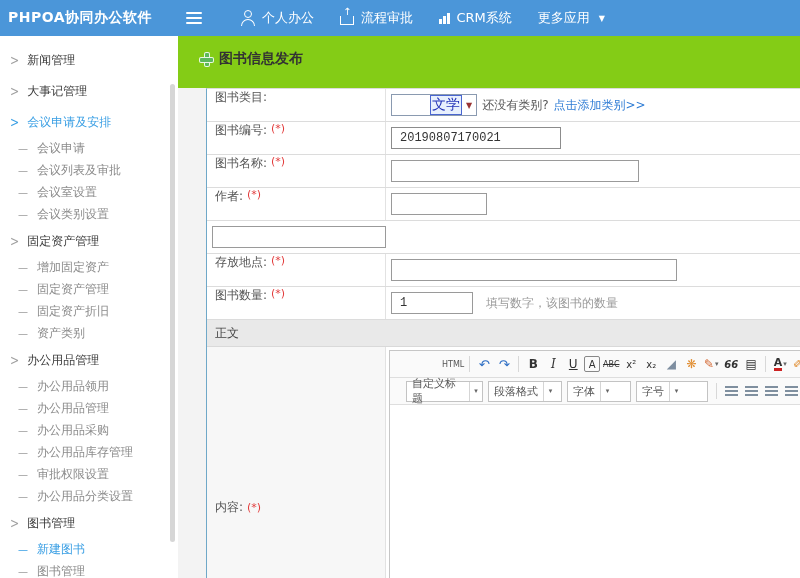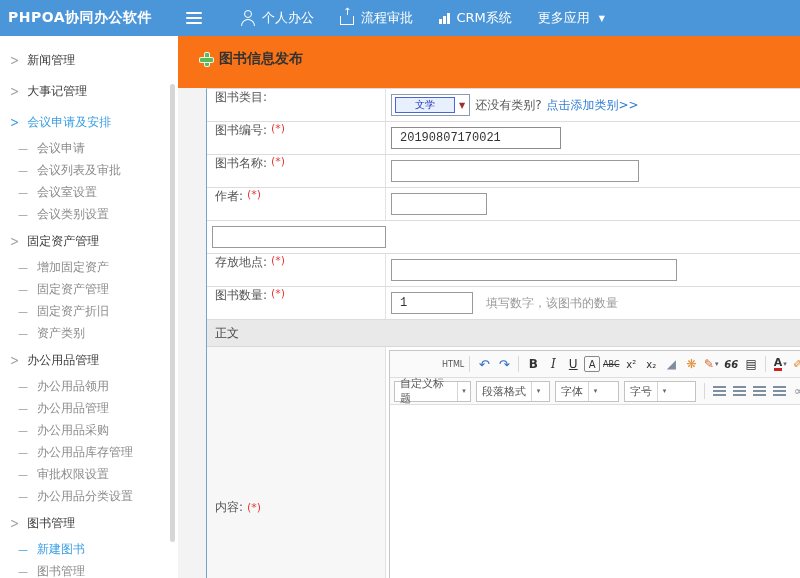--- a/index.html
+++ b/index.html
@@ -35,39 +35,39 @@
   .g-item .chev{color:#9f9f9f;font-size:11px;transform:scaleY(1.2);}
   .g-item.active{color:#3a9fe4;}
   .g-item.active .chev{color:#3a9fe4;}
   .sub-item{height:22px;display:flex;align-items:center;padding-left:18px;gap:9px;color:#8b8b8b;cursor:pointer;}
   .sub-item .dash{font-size:10px;color:#9a9a9a;}
   .sub-item.active{color:#3a9fe4;}
   .sub-item.active .dash{color:#3a9fe4;}
   .scroll-thumb{position:absolute;left:170px;top:84px;width:5px;height:458px;background:#d6d6d6;border-radius:3px;cursor:pointer;}
 
   
-  .main{position:absolute;left:178px;top:36px;width:622px;height:542px;background:#f97316;overflow:hidden;}
+  .main{position:absolute;left:178px;top:36px;width:622px;height:542px;background:#84cc16;overflow:hidden;}
   .left-gutter{position:absolute;left:0;top:52px;width:28px;height:520px;background:#f3f3f3;}
   .page-title{position:absolute;left:22px;top:14px;display:flex;align-items:center;gap:6px;}
   .plus-ico{position:relative;width:13px;height:13px;}
   .plus-ico i{position:absolute;background:#5cb85c;border-radius:1px;}
   .plus-ico i.v{left:5px;top:0;width:4px;height:13px;box-shadow:0 0 0 1px #e9f6e3;}
   .plus-ico i.h{left:0;top:5px;width:13px;height:4px;box-shadow:0 0 0 1px #e9f6e3;}
   .page-title b{font-size:14px;color:#333;}
 
   
   .form-table{position:absolute;left:28px;top:52px;width:620px;border-top:1px solid #dcdcdc;border-left:1px solid #6fa8c8;background:#fff;}
   .frow{display:grid;grid-template-columns:179px 1fr;border-bottom:1px solid #dcdcdc;height:32px;}
   .fcell-l{display:flex;padding-left:8px;gap:4px;border-right:1px solid #e2e2e2;color:#555;}
   .fcell-r{display:flex;align-items:center;padding-left:5px;gap:5px;}
   .req{color:#e23b3b;font-size:11px;}
   .tin{height:20px;border:1px solid #9a9a9a;background:#fff;font-family:Liberation Mono, monospace;font-size:12px;padding:0 8px;color:#333;}
   .hint{color:#999;}
   .cat-select{display:inline-flex;align-items:center;gap:5px;border:1px solid #8a9ab0;background:#fff;padding:1px 4px;height:18px;cursor:pointer;}
-  .cat-select .val{color:#2333b8;background:#e8f0fd;outline:1px solid #4a66d0;padding:0 19px;font-size:10px;}
+  .cat-select .val{color:#2333b8;background:#e8f0fd;outline:1px solid #4a66d0;padding:0 1px;font-size:14px;margin-left:35px;}
   .cat-select .arr{font-size:8px;color:#993333;}
   .cat-hint{color:#555;}
   .cat-link{color:#2e7cd5;cursor:pointer;}
   .section-bar{height:26px;background:#e9e9e9;border-bottom:1px solid #d9d9d9;display:flex;align-items:center;padding-left:8px;color:#444;}
   .content-row{display:grid;grid-template-columns:179px 1fr;height:320px;}
   .content-label{background:#f7f7f7;border-right:1px solid #e2e2e2;display:flex;align-items:center;padding-left:8px;gap:4px;color:#555;}
 
   
   .editor{margin:3px 0 0 3px;width:600px;height:312px;border:1px solid #c6c6c6;background:#fff;}
   .tb-row{display:flex;align-items:center;height:26px;background:#fafafa;border-bottom:1px solid #dedede;padding:0 4px;gap:2px;}
@@ -365,21 +365,21 @@
                   <span class="stripes"></span>
                   <span class="mini-caret">▾</span>
                 </span>
               <span class="tbtn">
                   <span class="stripes"></span>
                   <span class="mini-caret">▾</span>
                 </span>
             </div>
 
             <div class="tb-row">
-              <span class="ed-select" style="width:75px;">
+              <span class="ed-select" style="width:75px;margin-left:12px;">
                   <span class="v">自定义标题</span>
                   <span class="a">▾</span>
                 </span>
               <span class="ed-select" style="width:72px;">
                   <span class="v">段落格式</span>
                   <span class="a">▾</span>
                 </span>
               <span class="ed-select" style="width:62px;">
                   <span class="v">字体</span>
                   <span class="a">▾</span>

